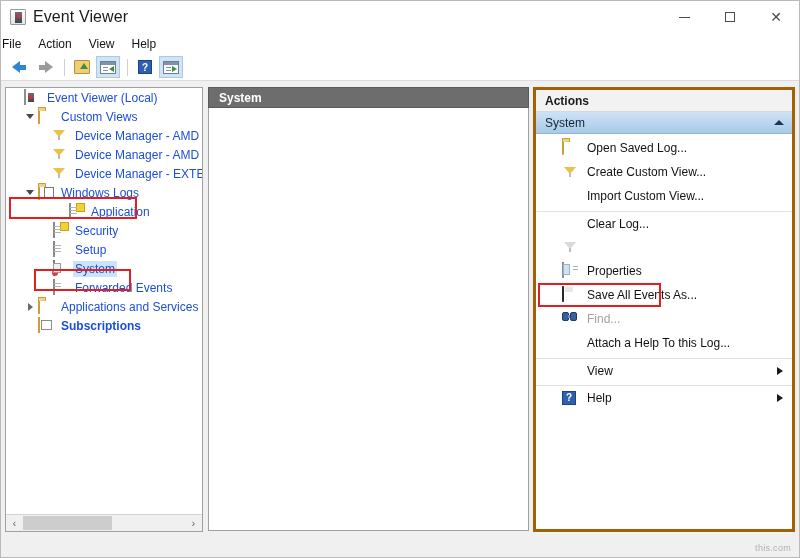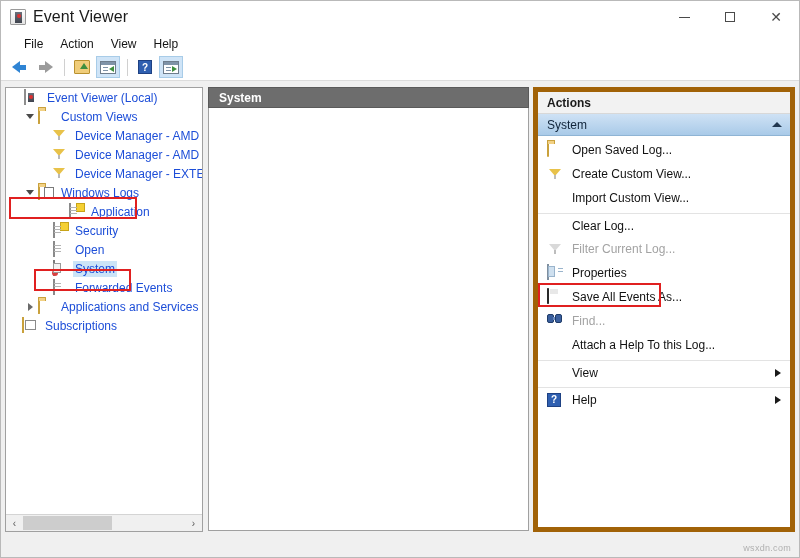--- a/index.html
+++ b/index.html
@@ -68,21 +68,21 @@
     font-size: 14px; line-height: 1; color: #4a4a4a;
     font-family: "DejaVu Sans", sans-serif;
   }
 
   
   .menubar {
     position: absolute; top: 32px; left: 0;
     width: 798px; height: 21px;
     background: #ffffff;
     display: flex; align-items: center;
-    padding-left: 23px;
+    padding-left: 1px;
   }
   .menu-item {
     font-size: 12px; color: #141414;
     padding: 2px 9px 2px 0px; margin-right: 8px;
   }
 
   
   .toolbar {
     position: absolute; top: 53px; left: 0;
     width: 798px; height: 27px;
@@ -324,21 +324,21 @@
     height: 423px;
     background: #ffffff;
     border: 1px solid #a0a0a0; border-top: none;
   }
 
   
   .actions-panel {
     position: absolute; left: 532px; top: 5px;
     width: 262px; height: 445px;
     background: #ffffff;
-    border: 5px solid #a16207;
+    border: 3px solid #a16207;
     overflow: hidden;
   }
   .actions-title {
     height: 22px; background: #f2f2f2;
     border-bottom: 1px solid #d8d8d8;
     display: flex; align-items: center;
     padding-left: 9px;
     font-size: 12px; font-weight: bold; color: #1b1b1b;
   }
   .actions-group-head {
@@ -352,21 +352,21 @@
   .actions-group-head .gh-label { flex: 1; }
   .collapse-tri {
     width: 0; height: 0;
     border-left: 5px solid transparent;
     border-right: 5px solid transparent;
     border-bottom: 5px solid #20364f;
   }
   .act-list { padding-top: 2px; }
   .act-row {
     height: 24px; display: flex; align-items: center;
-    padding-left: 9px; padding-right: 9px;
+    padding-left: 26px; padding-right: 9px;
     font-size: 12px; color: #121212;
     position: relative;
   }
   .act-row.disabled { color: #a3a3a3; }
   .act-row.sep-top { border-top: 1px solid #e3e3e3; margin-top: 3px; padding-top: 0; }
   .act-ico {
     width: 17px; flex: 0 0 17px; height: 16px;
     margin-right: 8px; position: relative;
   }
   .act-label { flex: 1; }
@@ -581,40 +581,40 @@
             <span class="tlabel">Application</span>
           </div>
           <div class="tree-row" style="padding-left: 30px;">
             <span class="twisty"></span>
             <span class="tico"><span class="ic-log warn"><span class="lines"></span></span></span>
             <span class="tlabel">Security</span>
           </div>
           <div class="tree-row" style="padding-left: 30px;">
             <span class="twisty"></span>
             <span class="tico"><span class="ic-log"><span class="lines"></span></span></span>
-            <span class="tlabel">Open</span>
+            <span class="tlabel">Setup</span>
           </div>
           <div class="tree-row selected" style="padding-left: 30px;">
             <span class="twisty"></span>
             <span class="tico"><span class="ic-log active red"></span></span>
             <span class="tlabel">System</span>
           </div>
           <div class="tree-row" style="padding-left: 30px;">
             <span class="twisty"></span>
             <span class="tico"><span class="ic-log"><span class="lines"></span></span></span>
             <span class="tlabel">Forwarded Events</span>
           </div>
           <div class="tree-row" style="padding-left: 16px;">
             <span class="twisty">
               <span class="chev-r"></span>
             </span>
             <span class="tico"><span class="ic-folder"></span></span>
             <span class="tlabel">Applications and Services Log</span>
           </div>
-          <div class="tree-row" style="padding-left: 0;">
+          <div class="tree-row" style="padding-left: 16px; font-weight: bold;">
             <span class="twisty"></span>
             <span class="tico"><span class="ic-subs"></span></span>
             <span class="tlabel">Subscriptions</span>
           </div>
         </div>
       <div class="hscroll">
         <div class="hs-btn">‹</div>
         <div class="hs-track">
           <div class="hs-thumb"></div>
         </div>
@@ -645,21 +645,20 @@
           <div class="act-row">
             <span class="act-ico"></span>
             <span class="act-label">Import Custom View...</span>
           </div>
           <div class="act-row sep-top">
             <span class="act-ico"></span>
             <span class="act-label">Clear Log...</span>
           </div>
           <div class="act-row disabled">
             <span class="act-ico"><span class="ai-funnel gray"></span></span>
-            <span class="act-label">Filter Current Log...</span>
           </div>
           <div class="act-row">
             <span class="act-ico"><span class="ai-props"></span></span>
             <span class="act-label">Properties</span>
           </div>
           <div class="act-row">
             <span class="act-ico"><span class="ai-save"></span></span>
             <span class="act-label">Save All Events As...</span>
           </div>
           <div class="act-row disabled">
@@ -681,18 +680,18 @@
             </span>
             <span class="act-label">Help</span>
             <span class="submenu-tri"></span>
           </div>
         </div>
     </div>
 
   </div>
 
   <div class="bottom-strip"></div>
-  <div class="watermark">wsxdn.com</div>
+  <div class="watermark">this.com</div>
 
 <div class="redbox" style="left: 8px; top: 196px; width: 128px; height: 22px; border-color: rgb(224, 32, 32);"></div>
     <div class="redbox" style="left: 33px; top: 268px; width: 97px; height: 22px; border-color: rgb(224, 32, 32);"></div>
     <div class="redbox" style="left: 537px; top: 282px; width: 123px; height: 24px; border-color: rgb(224, 32, 32);"></div>
   </div>
 
 </body></html>

